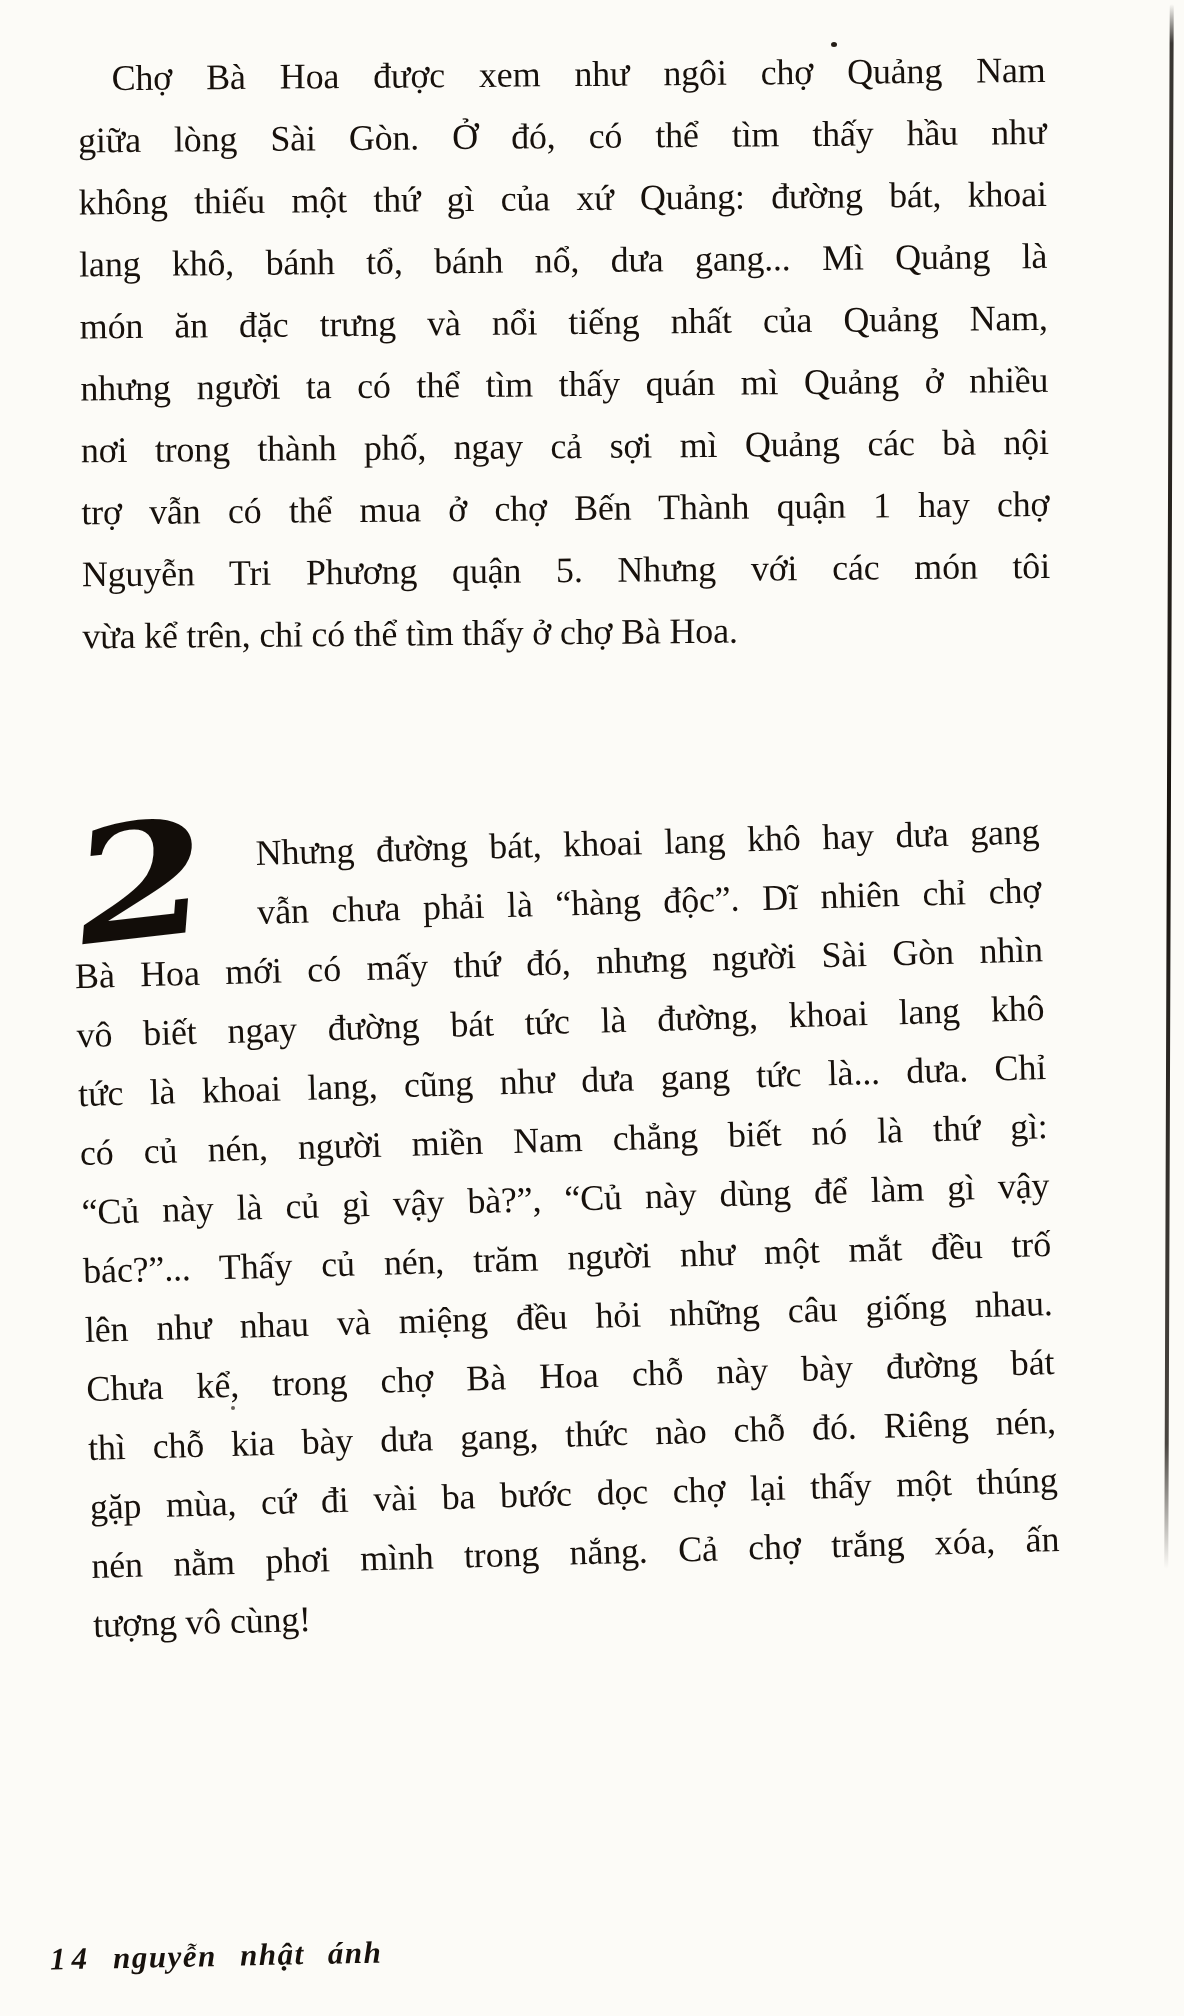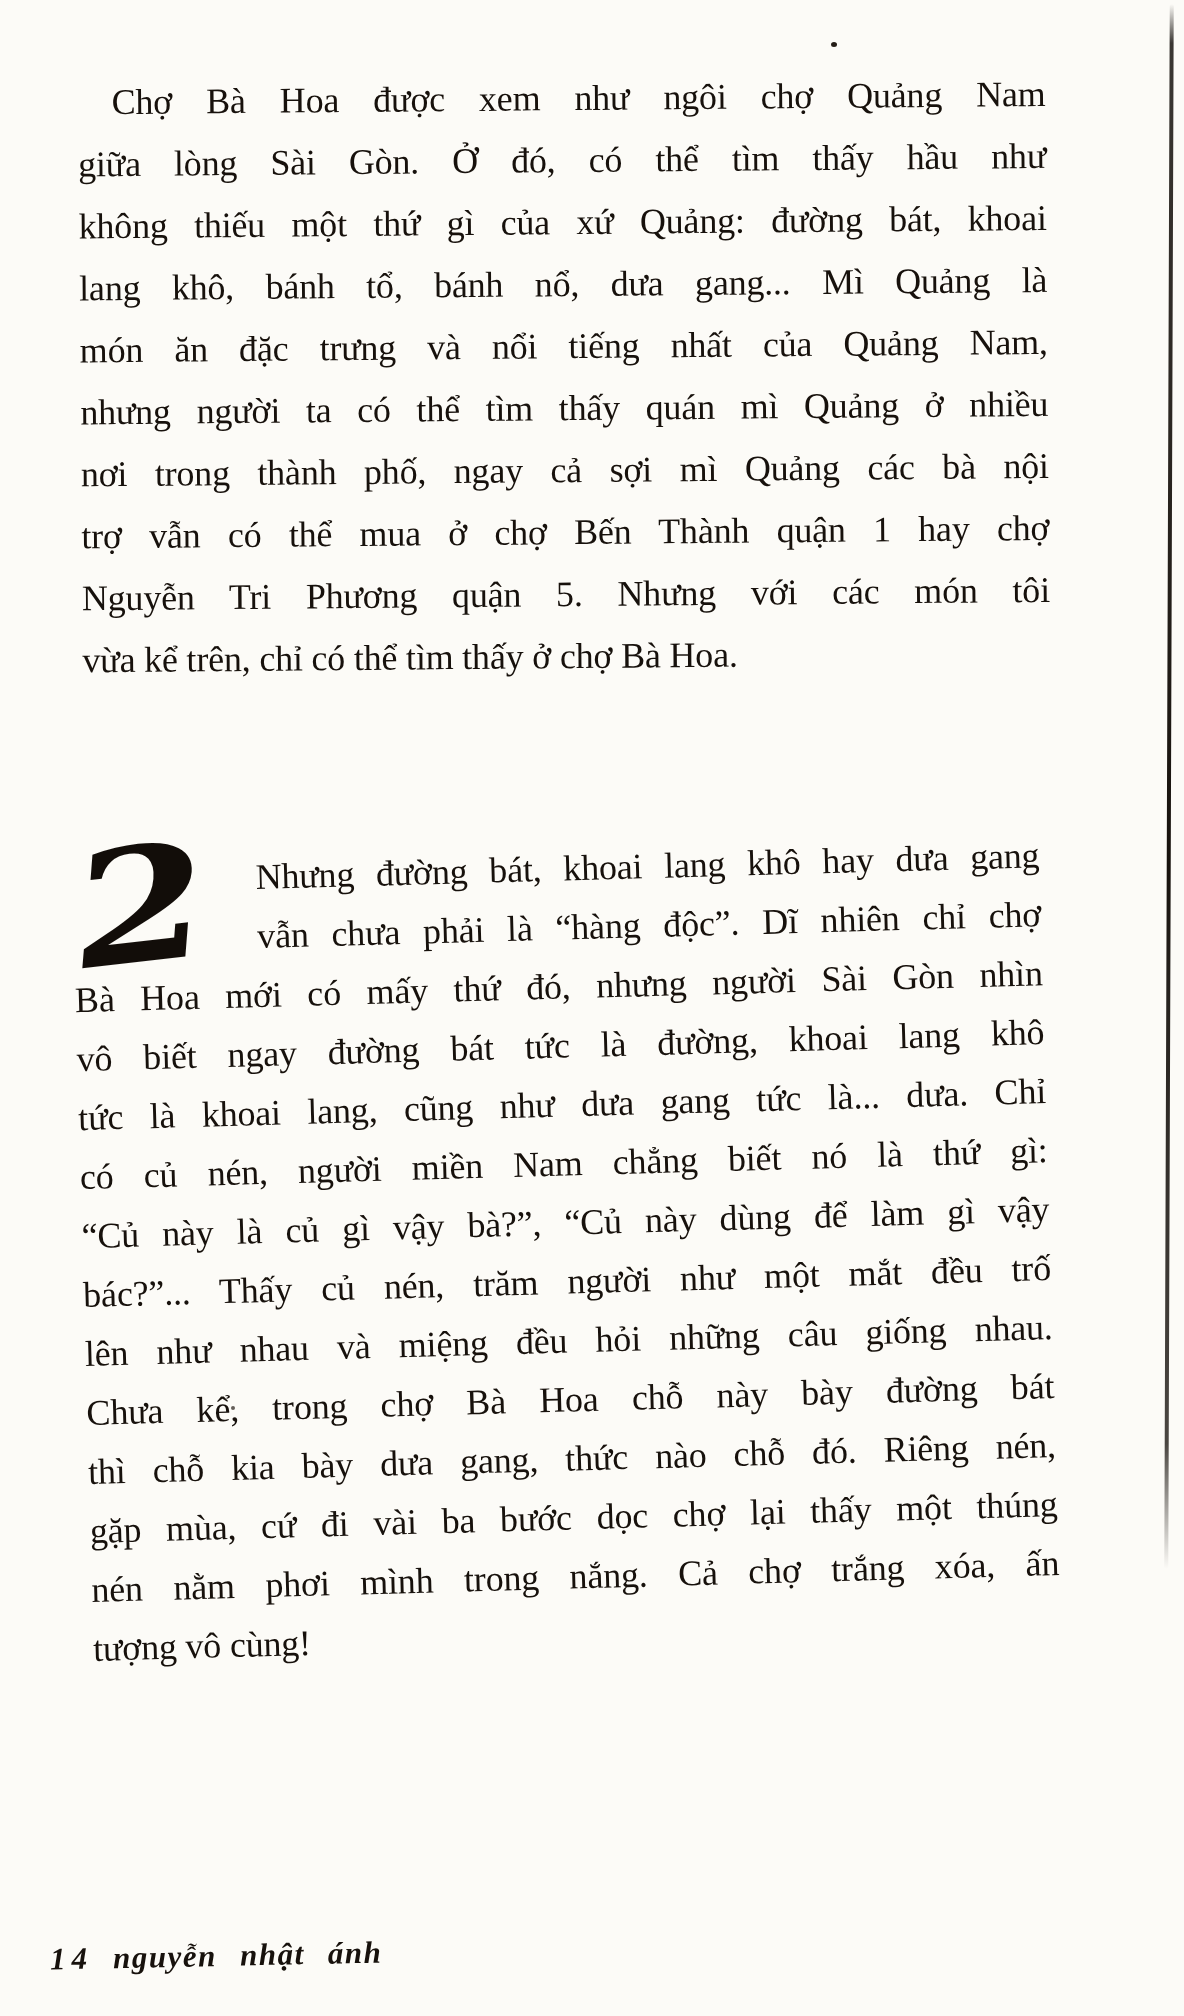--- a/index.html
+++ b/index.html
@@ -28,21 +28,21 @@
       #17120d 55%,
       rgba(26,22,18,.95) 63%,
       rgba(30,25,20,.8) 92%,
       rgba(30,25,20,0) 100%);
     transform: rotate(0.2deg);
   }
   .speck { position: absolute; background: #241d16; border-radius: 50%; }
   .speck.s1 { left: 831px; top: 42px;  width: 6px; height: 5px; }
   .speck.s2 { left: 231px; top: 1406px; width: 4px; height: 4px; opacity: .7; }
 
-  .textblock { position: absolute; left: 80px; top: 68px; width: 968px; }
+  .textblock { position: absolute; left: 80px; top: 44px; width: 968px; }
 
   .line {
     white-space: nowrap;
     text-align: justify;
     text-align-last: justify;
     text-justify: inter-word;
     font-size: 36px;
     letter-spacing: -0.2px;
   }
   .para-end { text-align-last: left; }

